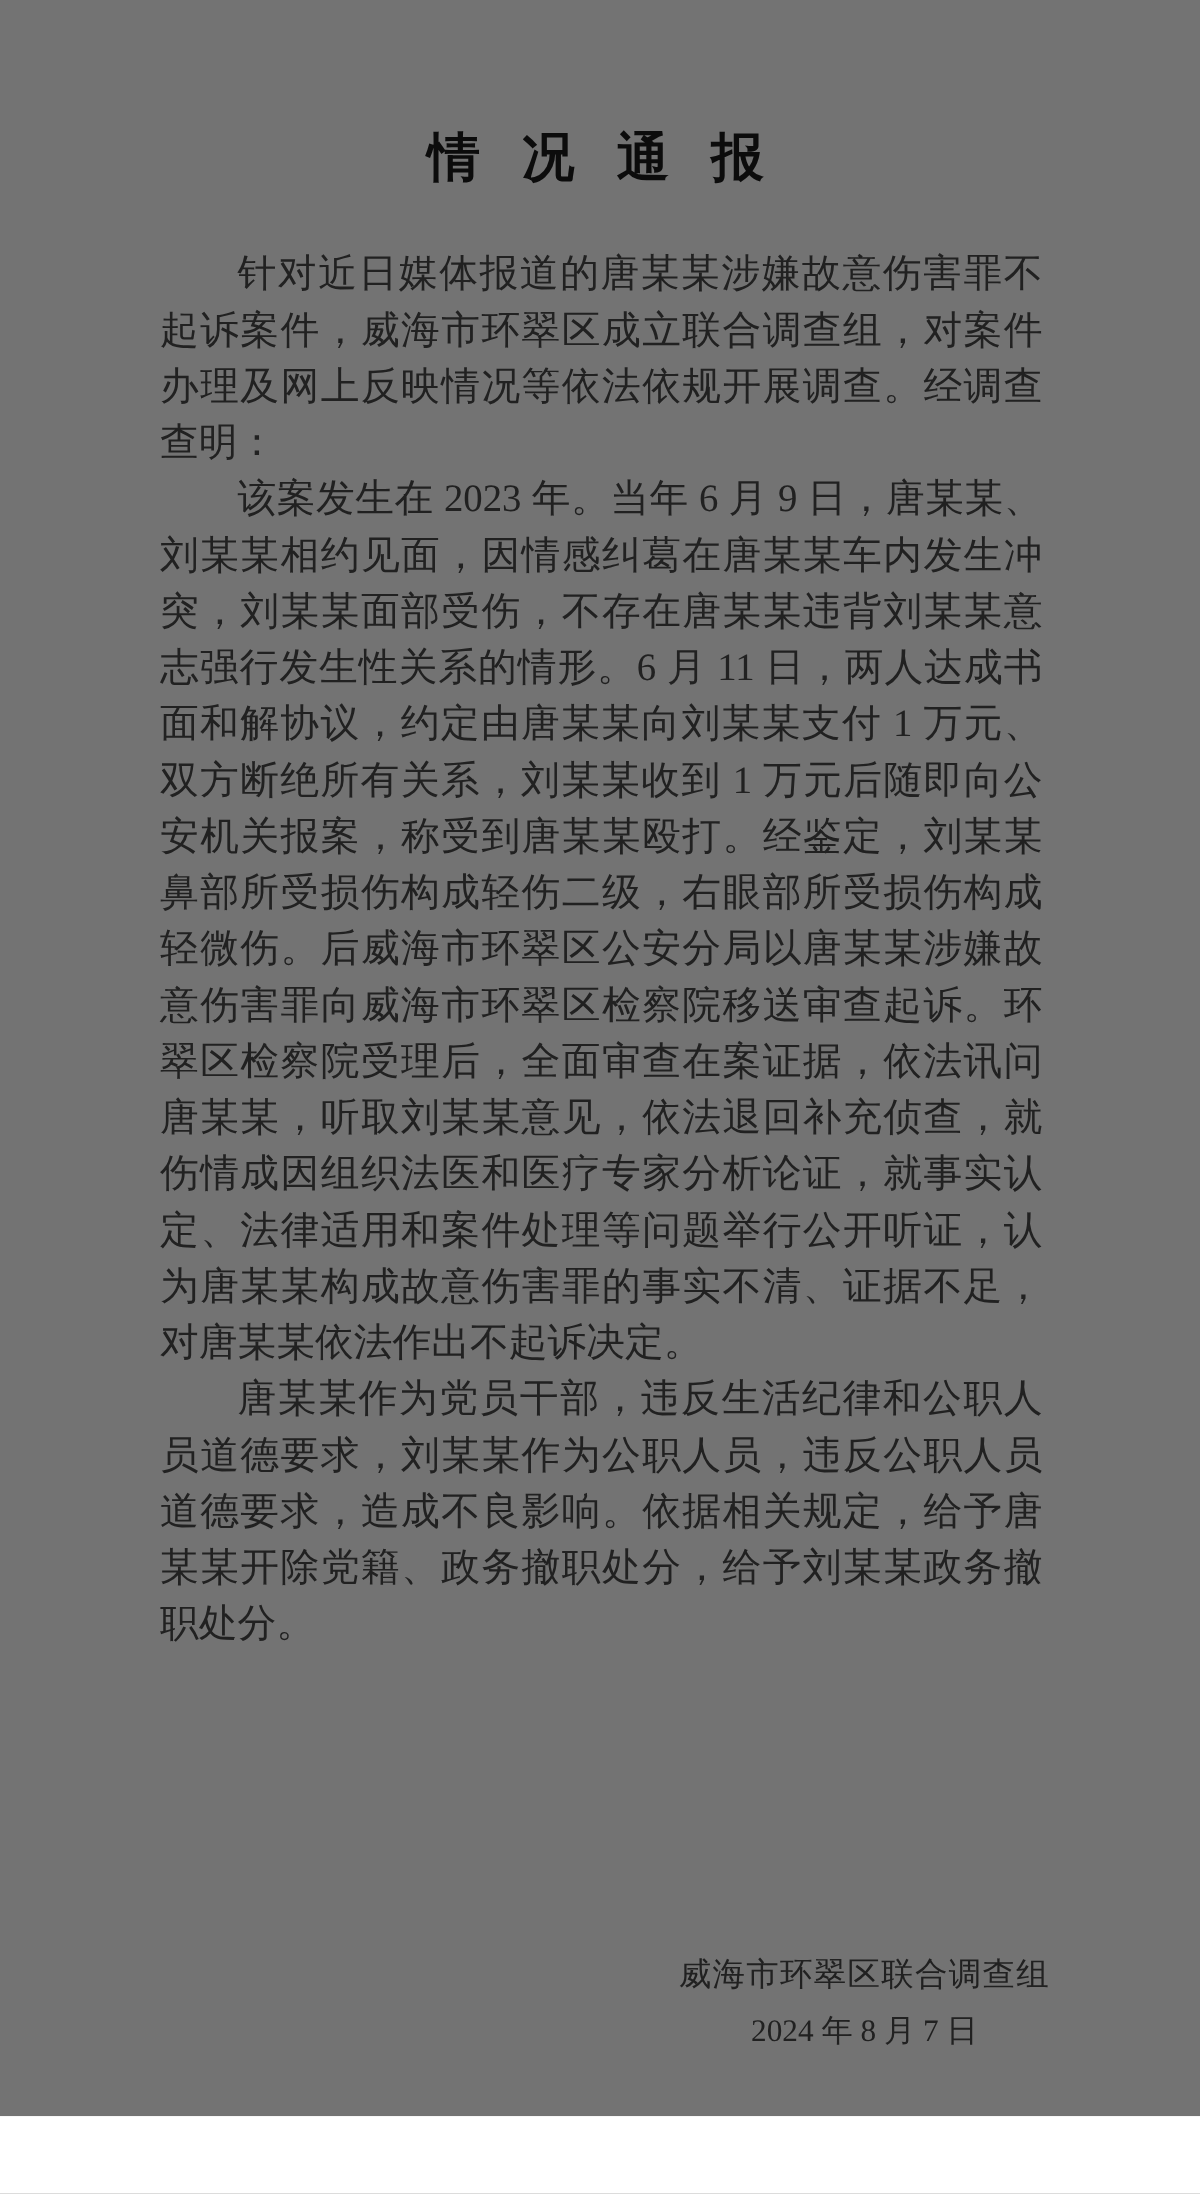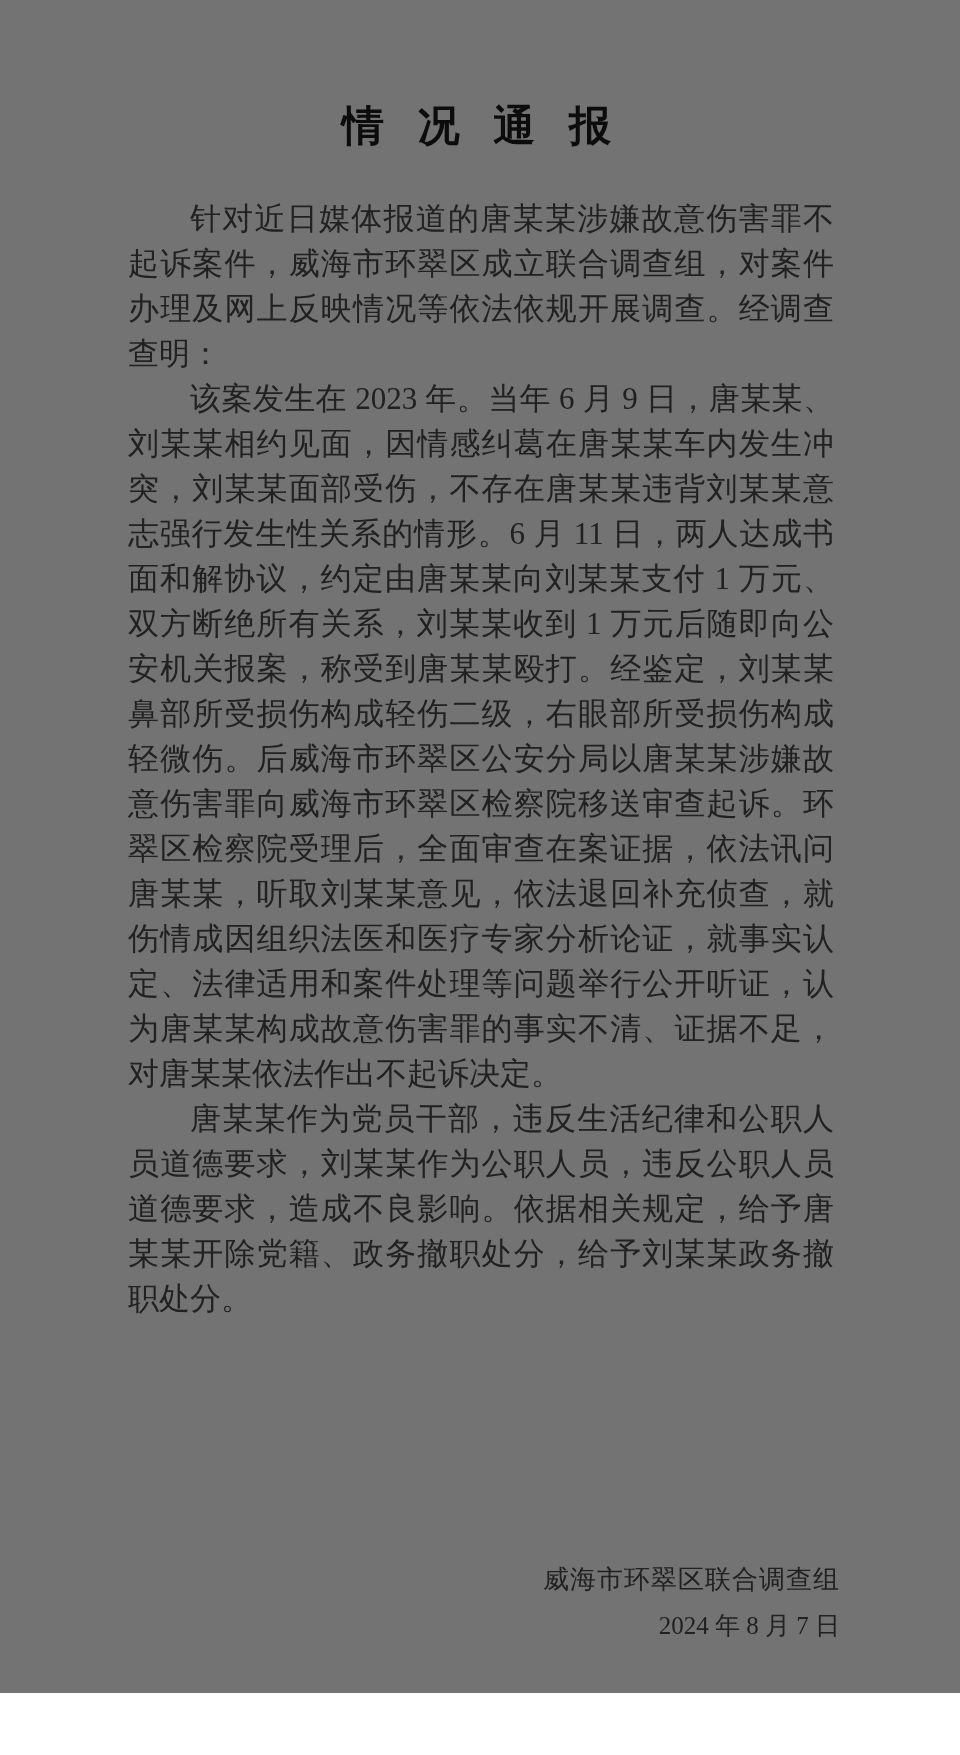--- a/index.html
+++ b/index.html
@@ -55,21 +55,20 @@
     margin-top: 14px;
   }
   .signature-org {
     letter-spacing: 1px;
     line-height: 34px;
   }
   .signature-date {
     margin-top: 12px;
     font-size: 25px;
     line-height: 34px;
-    text-align: right;
   }
   .watermark {
     position: absolute;
     top: 1708px;
     left: 782px;
     display: flex;
     align-items: center;
     gap: 4px;
     color: #eceae6;
     font-family: "Liberation Sans", "DejaVu Sans", sans-serif;

